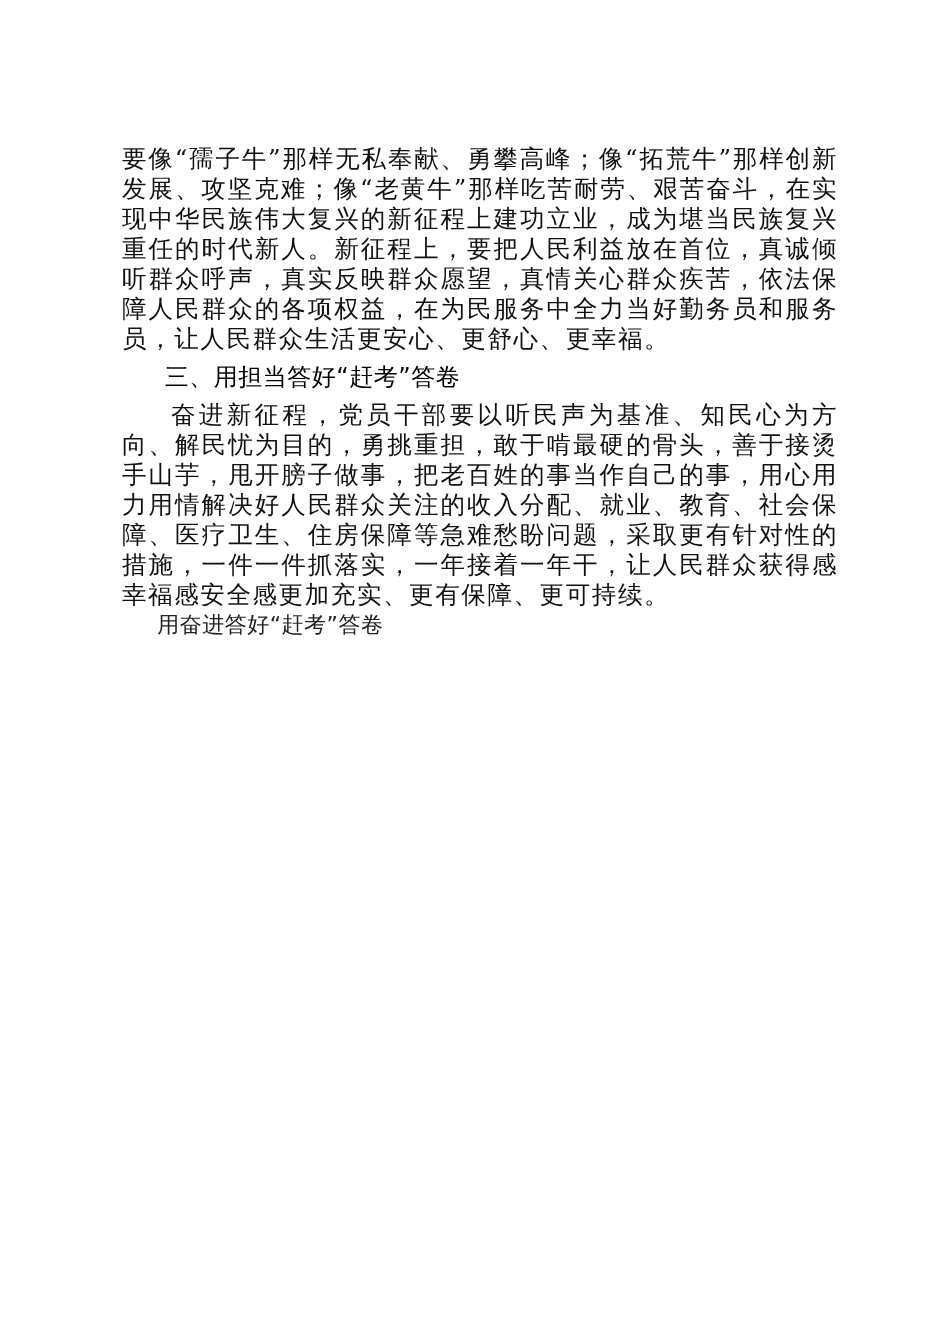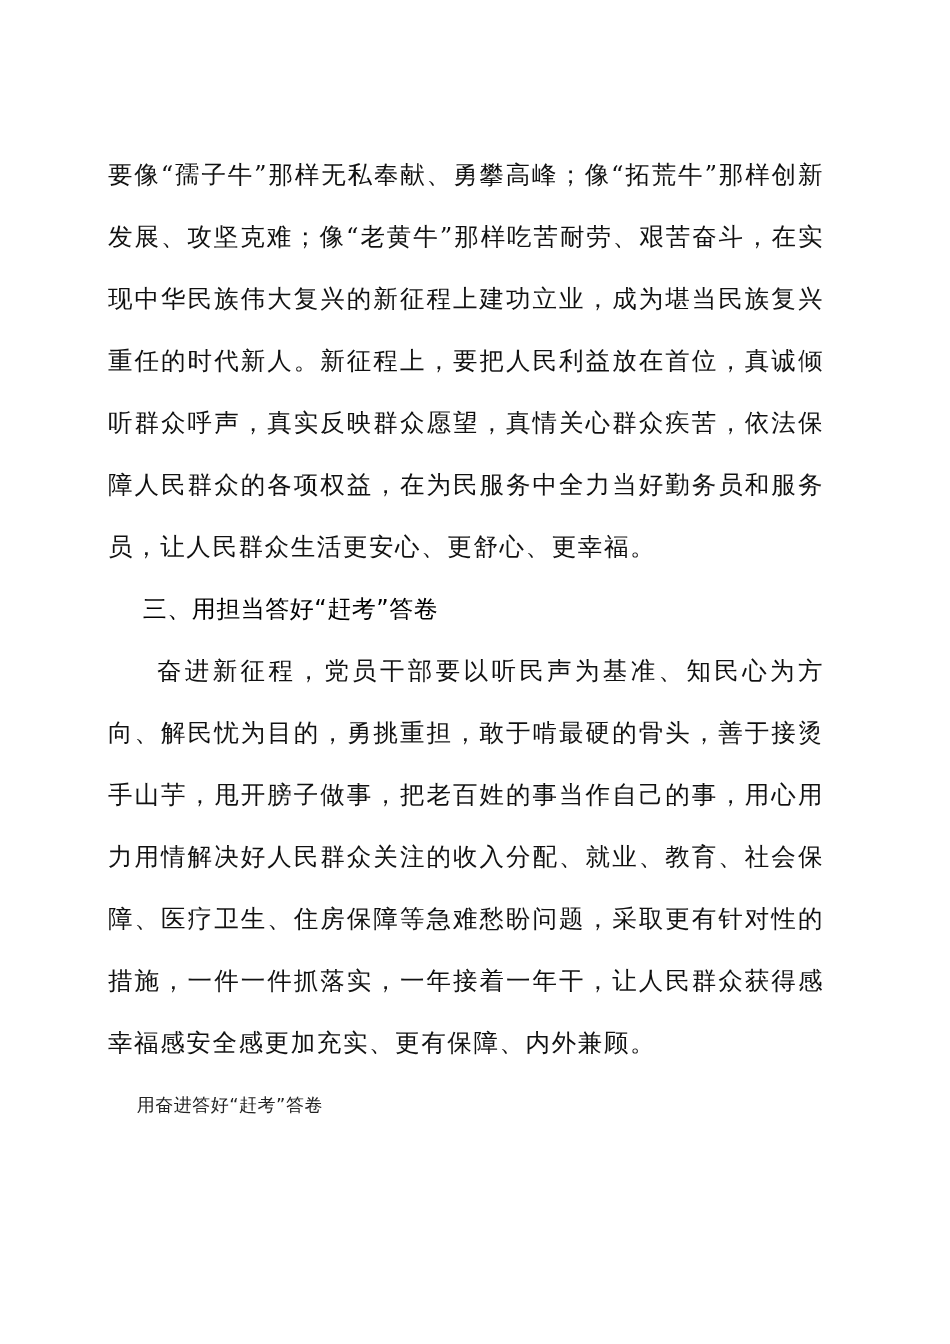--- a/index.html
+++ b/index.html
@@ -1,47 +1,47 @@
 <!DOCTYPE html>
 <html><head>
 <meta charset="utf-8">
 <style>
   html, body { margin: 0; padding: 0; background: #ffffff; }
   body { width: 950px; height: 1344px; position: relative; overflow: hidden; }
   .page {
     position: absolute;
-    left: 108px;
+    left: 122px;
     top: 144px;
     width: 716px;
     font-family: "DejaVu Serif", "Liberation Serif", serif;
     color: #111111;
     font-size: 24.5px;
-    line-height: 62px;
+    line-height: 30px;
     letter-spacing: 1.6px;
   }
   .para { margin: 0; text-align: justify; text-align-last: left; }
   .indent { text-indent: 2em; }
   .heading {
-    margin: 0;
+    margin: 8px;
     font-family: "DejaVu Sans", "Liberation Sans", sans-serif;
     font-size: 24px;
     text-indent: 1.45em;
     letter-spacing: 0.5px;
     color: #000;
   }
   .subheading {
     margin: 0;
     font-family: "DejaVu Sans", "Liberation Sans", sans-serif;
-    font-size: 18px;
+    font-size: 22px;
     text-indent: 1.6em;
     letter-spacing: 0.5px;
     color: #222;
   }
 </style>
 </head>
 <body>
 
 <div class="page">
   <p class="para">要像“孺子牛”那样无私奉献、勇攀高峰；像“拓荒牛”那样创新发展、攻坚克难；像“老黄牛”那样吃苦耐劳、艰苦奋斗，在实现中华民族伟大复兴的新征程上建功立业，成为堪当民族复兴重任的时代新人。新征程上，要把人民利益放在首位，真诚倾听群众呼声，真实反映群众愿望，真情关心群众疾苦，依法保障人民群众的各项权益，在为民服务中全力当好勤务员和服务员，让人民群众生活更安心、更舒心、更幸福。</p>
   <p class="heading">三、用担当答好“赶考”答卷</p>
-  <p class="para indent">奋进新征程，党员干部要以听民声为基准、知民心为方向、解民忧为目的，勇挑重担，敢于啃最硬的骨头，善于接烫手山芋，甩开膀子做事，把老百姓的事当作自己的事，用心用力用情解决好人民群众关注的收入分配、就业、教育、社会保障、医疗卫生、住房保障等急难愁盼问题，采取更有针对性的措施，一件一件抓落实，一年接着一年干，让人民群众获得感幸福感安全感更加充实、更有保障、内外兼顾。</p>
+  <p class="para indent">奋进新征程，党员干部要以听民声为基准、知民心为方向、解民忧为目的，勇挑重担，敢于啃最硬的骨头，善于接烫手山芋，甩开膀子做事，把老百姓的事当作自己的事，用心用力用情解决好人民群众关注的收入分配、就业、教育、社会保障、医疗卫生、住房保障等急难愁盼问题，采取更有针对性的措施，一件一件抓落实，一年接着一年干，让人民群众获得感幸福感安全感更加充实、更有保障、更可持续。</p>
   <p class="subheading">用奋进答好“赶考”答卷</p>
 </div>
 
 </body></html>

